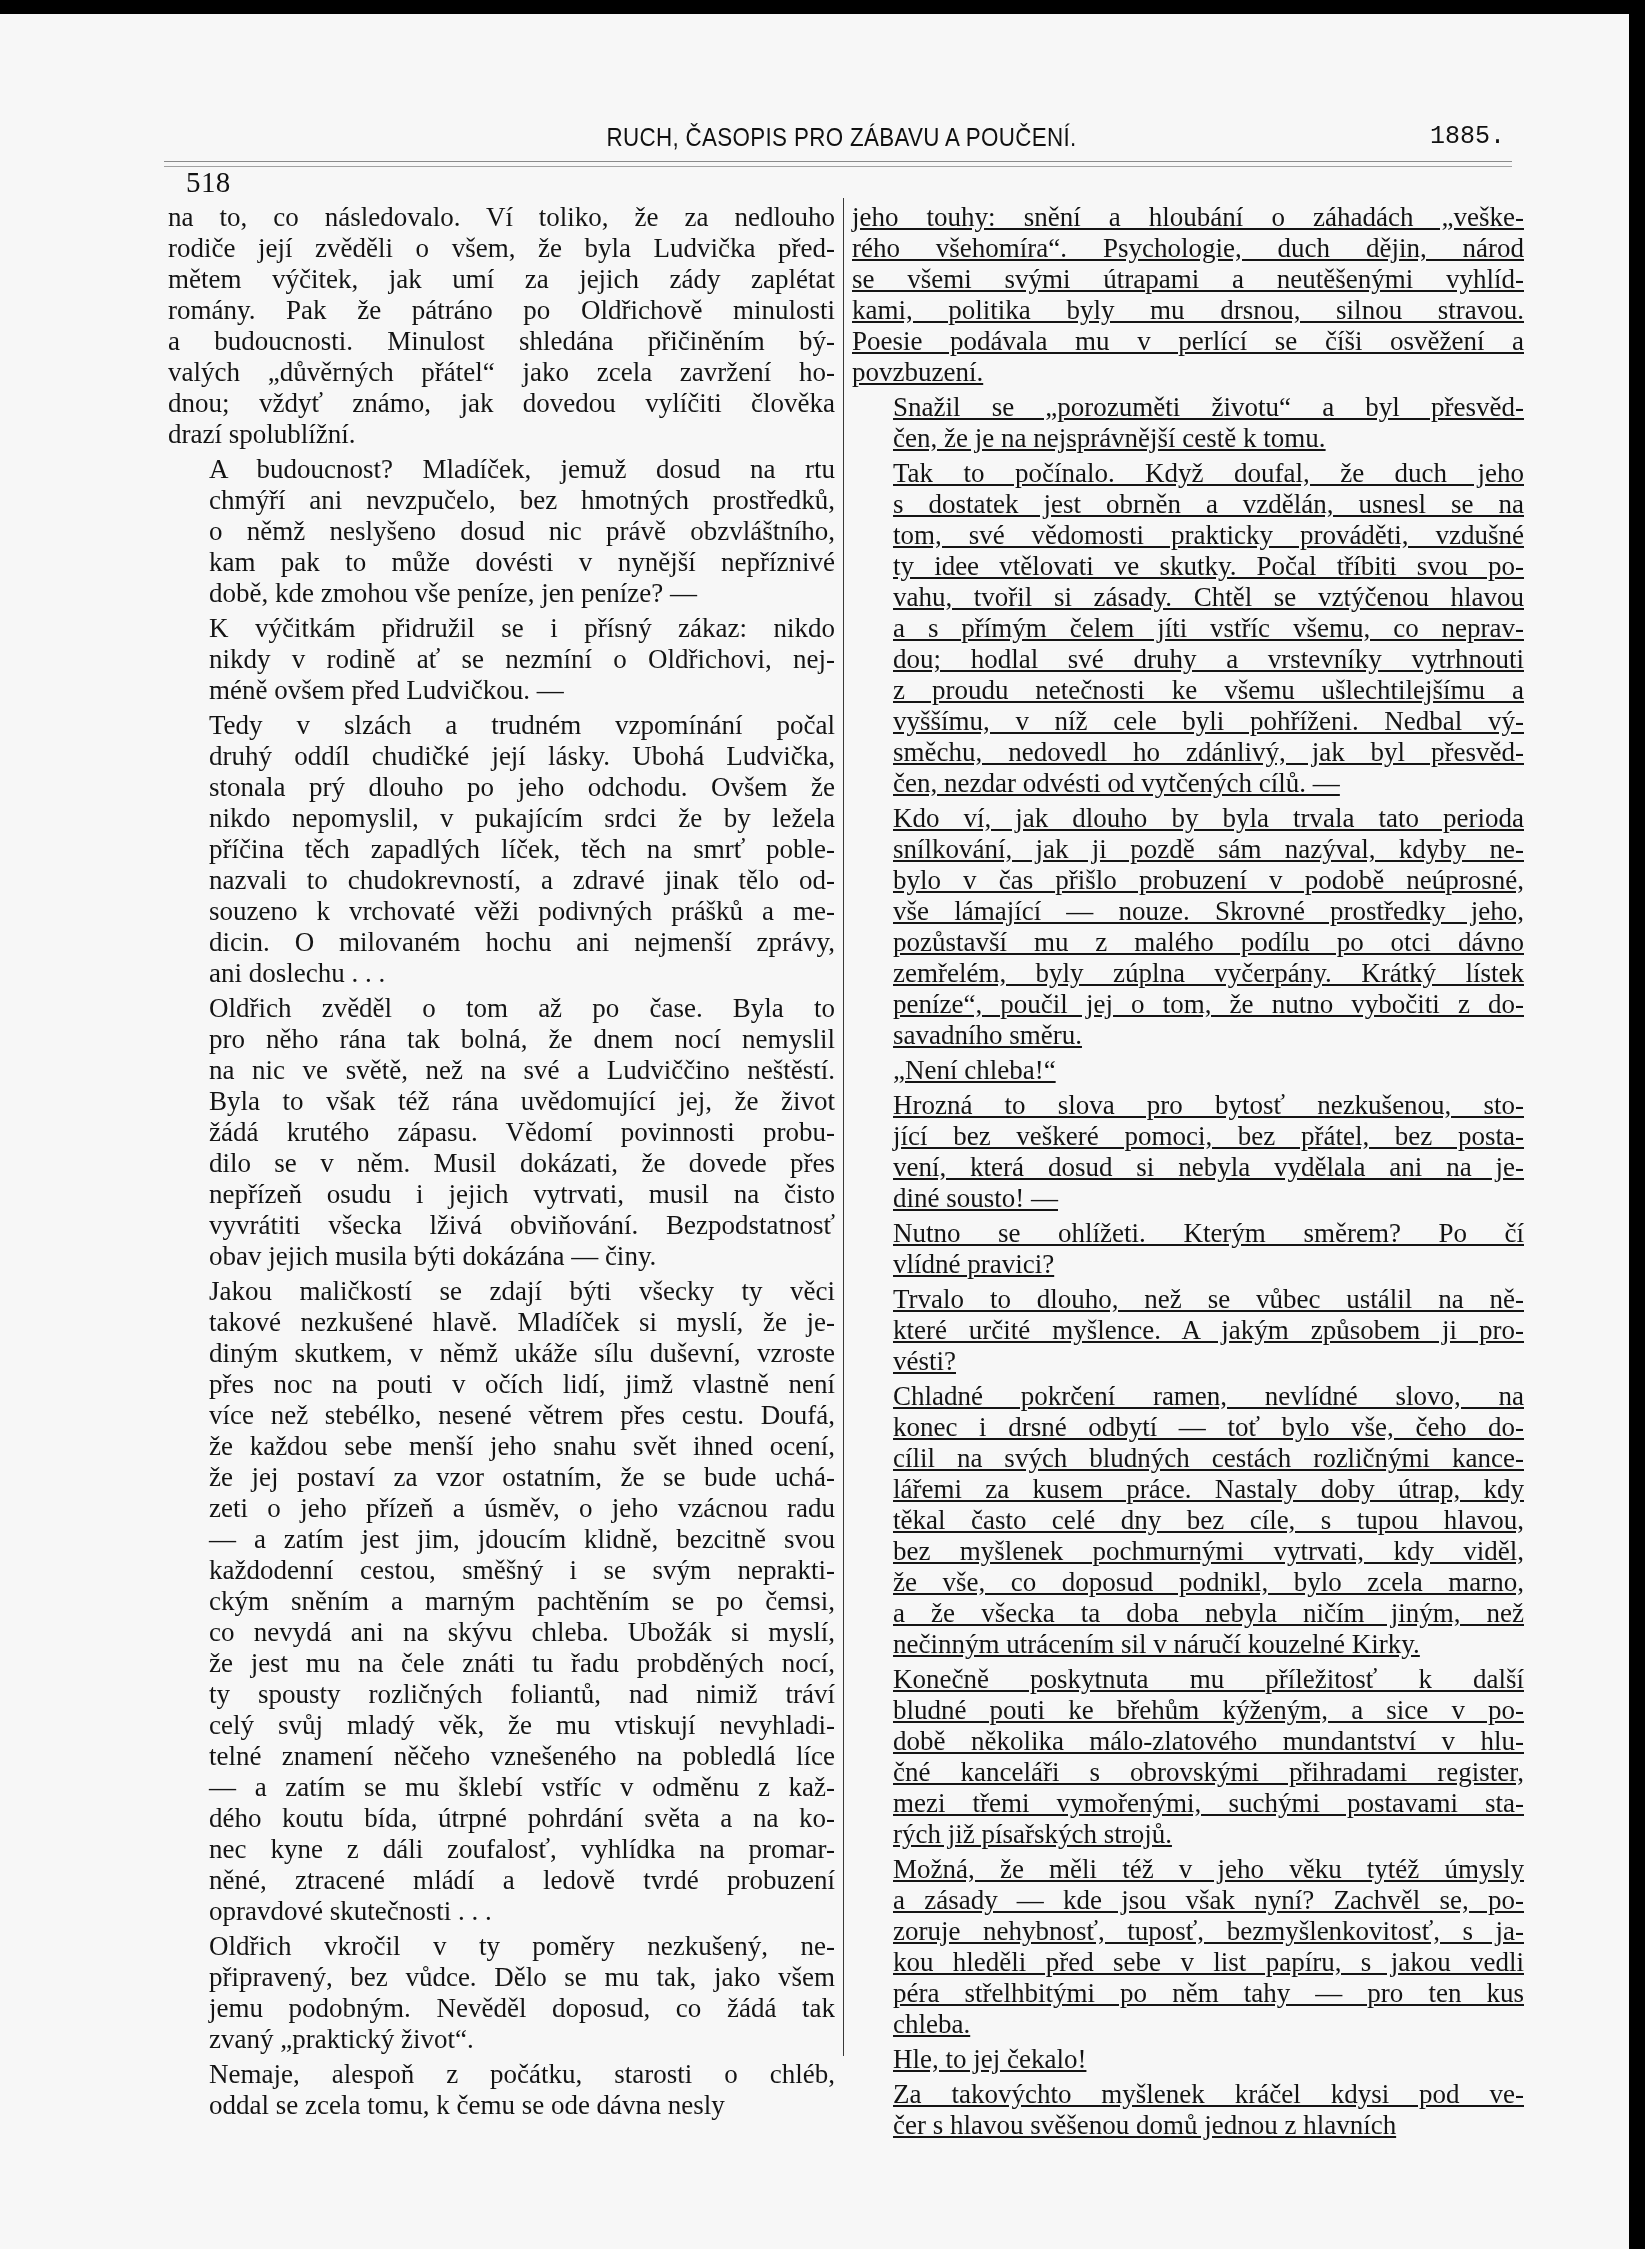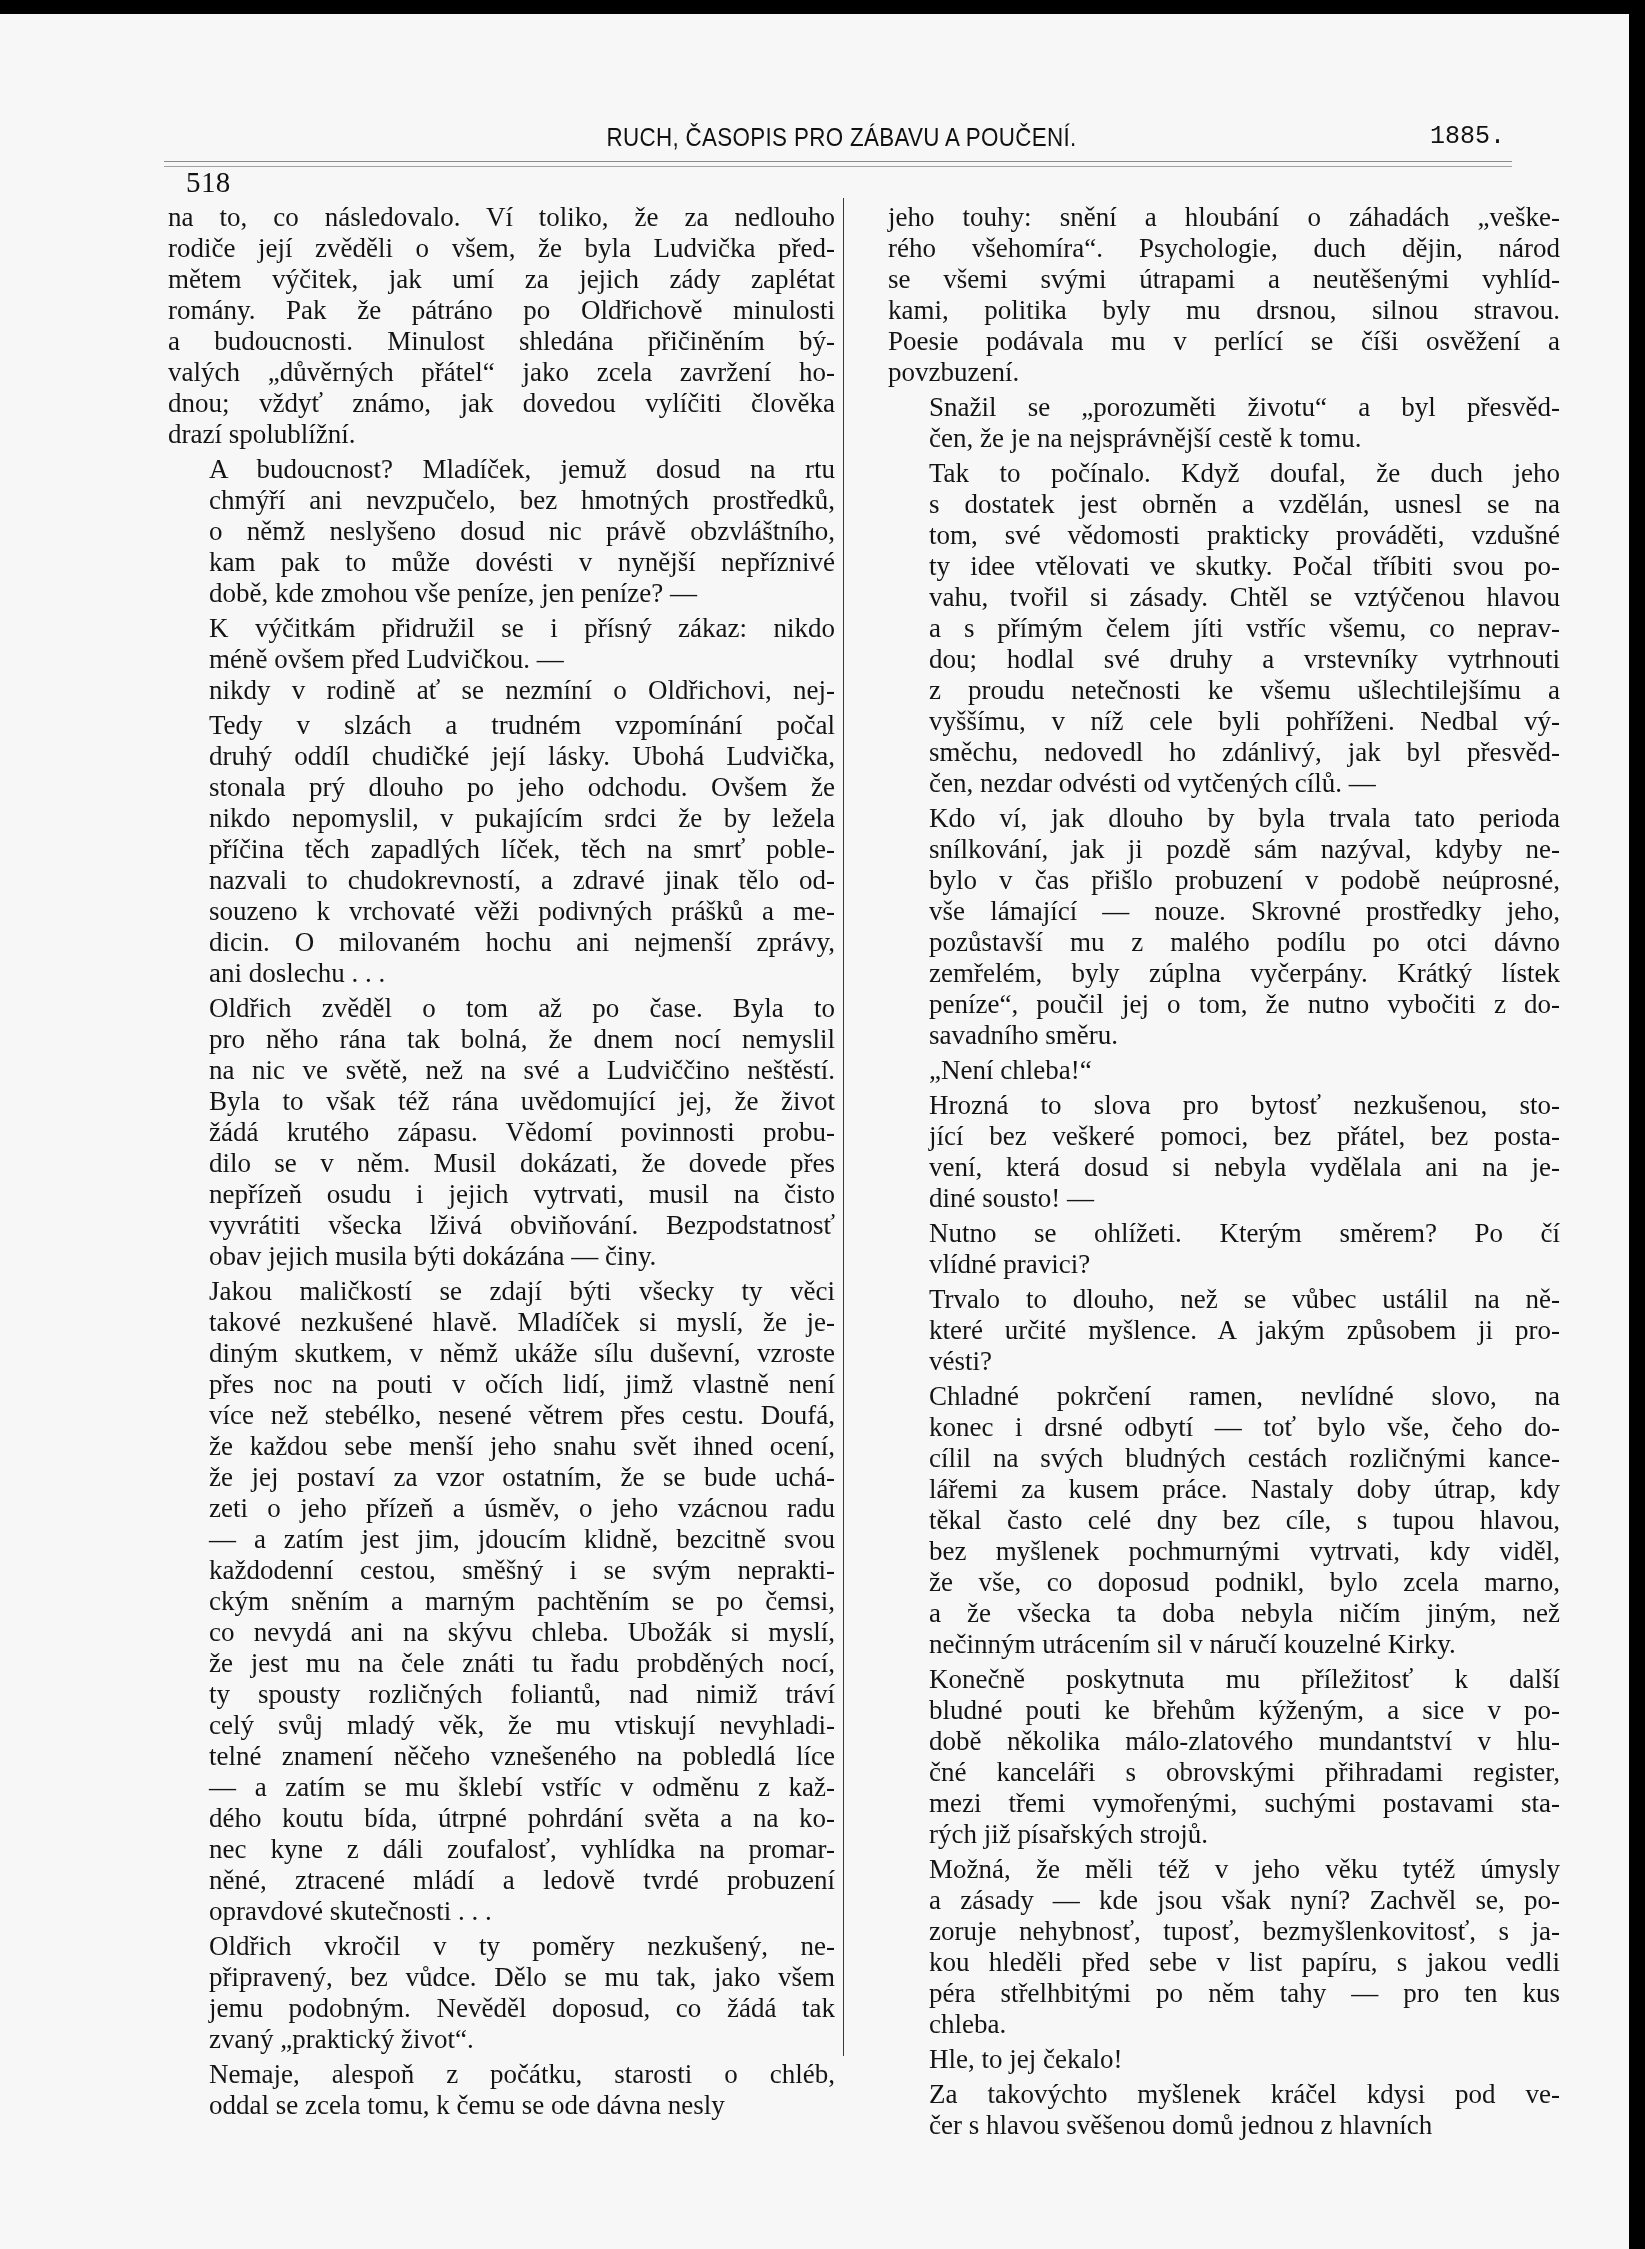--- a/index.html
+++ b/index.html
@@ -50,21 +50,21 @@
   .column {
     position: absolute; top: 198px;
     width: 675px;
     color: #141414;
     font-size: 27px;
     line-height: 31px;
     text-align: justify;
     text-align-last: left;
   }
   .column.left { left: 164px; }
-  .column.right { left: 884px; width: 680px; }
+  .column.right { left: 848px; width: 680px; text-decoration: underline; }
   .column p { margin: 4px; }
   .column p.indent { text-indent: 41px; }
   .column-divider {
     position: absolute; left: 843px; top: 198px;
     width: 1.3px; height: 1858px;
     background: #3a3a3a;
   }
   .line { display: block; white-space: nowrap; text-align: justify; text-align-last: justify; }
   .line.last { text-align-last: left; }
 </style>
@@ -95,22 +95,22 @@
     </p>
     <p class="indent">
       <span class="line">A budoucnost? Mladíček, jemuž dosud na rtu</span>
       <span class="line">chmýří ani nevzpučelo, bez hmotných prostředků,</span>
       <span class="line">o němž neslyšeno dosud nic právě obzvláštního,</span>
       <span class="line">kam pak to může dovésti v nynější nepříznivé</span>
       <span class="line last">době, kde zmohou vše peníze, jen peníze? —</span>
     </p>
     <p class="indent">
       <span class="line">K výčitkám přidružil se i přísný zákaz: nikdo</span>
+      <span class="line">nikdy v rodině ať se nezmíní o Oldřichovi, nej-</span>
       <span class="line last">méně ovšem před Ludvičkou. —</span>
-      <span class="line">nikdy v rodině ať se nezmíní o Oldřichovi, nej-</span>
     </p>
     <p class="indent">
       <span class="line">Tedy v slzách a trudném vzpomínání počal</span>
       <span class="line">druhý oddíl chudičké její lásky. Ubohá Ludvička,</span>
       <span class="line">stonala prý dlouho po jeho odchodu. Ovšem že</span>
       <span class="line">nikdo nepomyslil, v pukajícím srdci že by ležela</span>
       <span class="line">příčina těch zapadlých líček, těch na smrť poble-</span>
       <span class="line">nazvali to chudokrevností, a zdravé jinak tělo od-</span>
       <span class="line">souzeno k vrchovaté věži podivných prášků a me-</span>
       <span class="line">dicin. O milovaném hochu ani nejmenší zprávy,</span>

